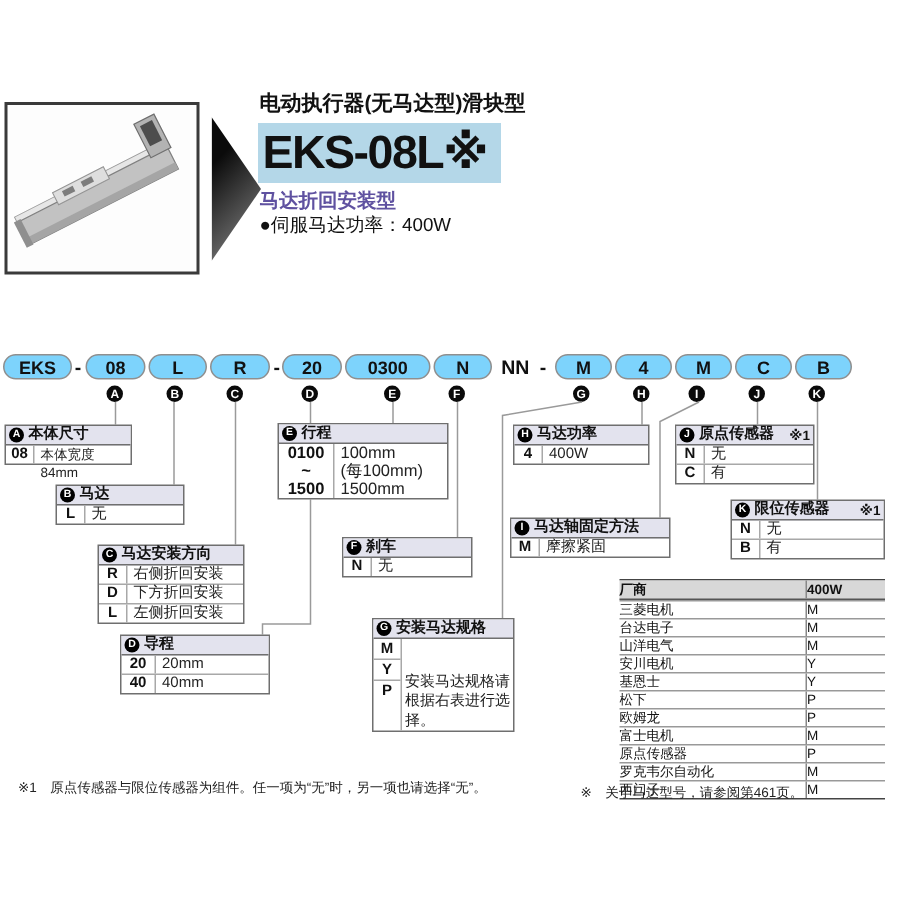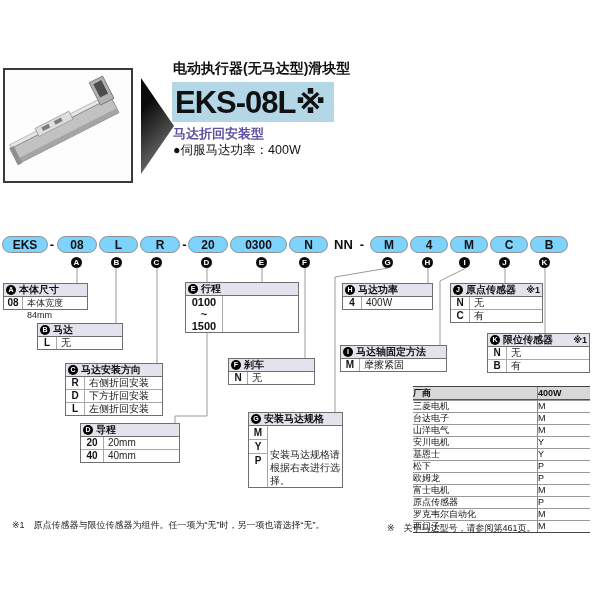--- a/index.html
+++ b/index.html
@@ -229,20 +229,25 @@
     <div class="th">
       <span class="lc">E</span>
       <span>行程</span>
     </div>
     <div class="e-body">
       <div class="e-codes">
         <div>0100</div>
         <div>~</div>
         <div>1500</div>
       </div>
+      <div class="e-vals">
+        <div>100mm</div>
+        <div>(每100mm)</div>
+        <div>1500mm</div>
+      </div>
     </div>
   </div>
 
   <div class="tbl" id="tF">
     <div class="th">
       <span class="lc">F</span>
       <span>刹车</span>
     </div>
     <div class="tr">
       <span class="code">N</span>

